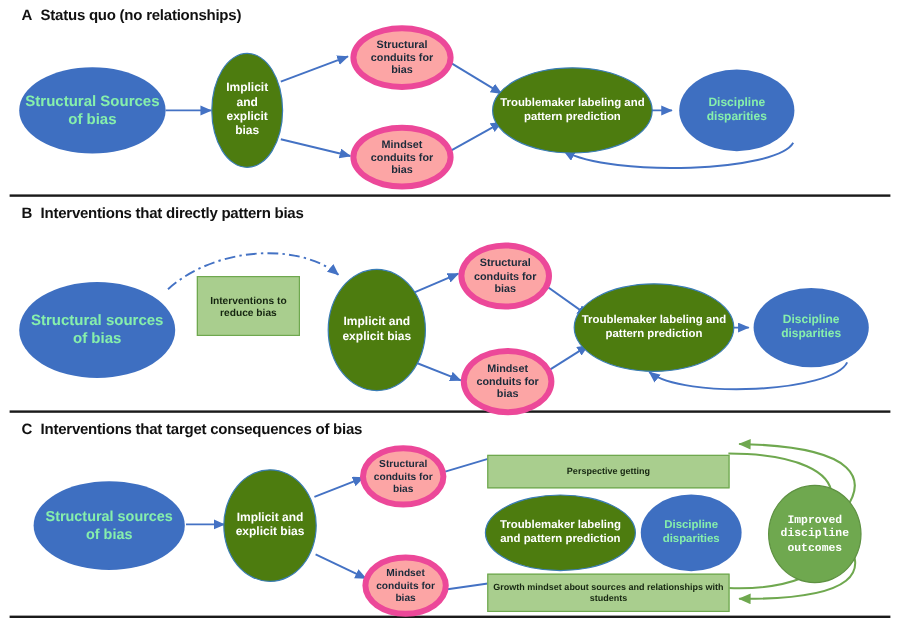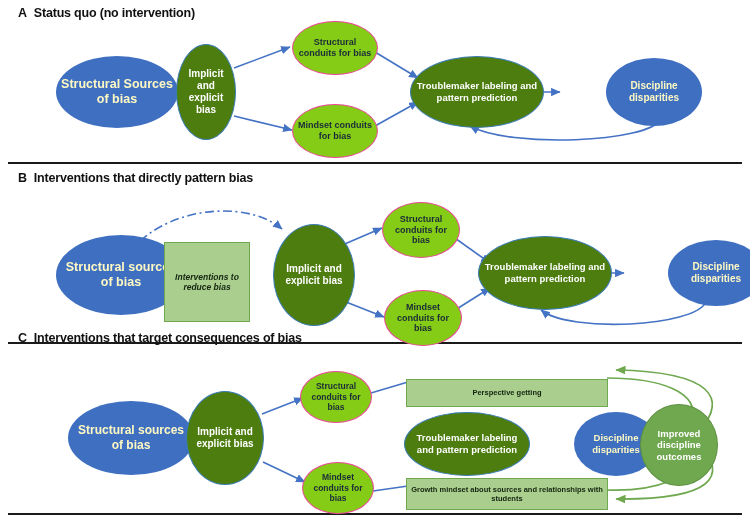--- a/index.html
+++ b/index.html
@@ -11,21 +11,21 @@
     width: 750px; height: 515px;
     font-family: "Liberation Sans", sans-serif;
     position: relative;
     overflow: hidden;
   }
   .figure { position: relative; width: 750px; height: 515px; background: #fff; }
 
   .panel { position: absolute; left: 0; width: 750px; }
   #panel-a { top: 0;   height: 163px; }
   #panel-b { top: 163px; height: 180px; }
-  #panel-c { top: 323px; height: 172px; padding-left: 12px; }
+  #panel-c { top: 343px; height: 172px; padding-left: 12px; }
 
   .divider {
     position: absolute; left: 8px; width: 734px;
     height: 0; border-top: 2px solid #1a1a1a;
   }
   #divider-ab { top: 162px; }
   #divider-bc { top: 342px; }
   #divider-bottom { top: 513px; }
 
   .panel-header {
@@ -48,25 +48,25 @@
     justify-content: center;
     text-align: center;
     line-height: 1.22;
     z-index: 3;
   }
   .node span { display: block; width: 100%; padding: 0 4px; }
 
   .ellipse { border-radius: 50%; }
 
   
-  .fill-dark   { background: #3E6FC1; color: #fef9c3; margin-left: 40px; }
+  .fill-dark   { background: #3E6FC1; color: #86efac; }
   .fill-mid    { background: #4d7c0f; color: #ffffff; border: 1px solid #3A7DB5; }
-  .fill-light  { background: #84cc16; color: #1b2b3a; border: 1px solid #ec4899; }
+  .fill-light  { background: #fca5a5; color: #1b2b3a; border: 5px solid #ec4899; }
   .fill-green-box { background: #A9CE8E; color: #152510; border: 1px solid #6FA84F; }
-  .fill-green-ell { background: #6FA84F; color: #ffffff; border: 1px solid #5E9142; }
+  .fill-green-ell { background: #6FA84F; color: #ffffff; border: 1px solid #5E9142; font-family: Liberation Mono, monospace; }
 
   svg.edges {
     position: absolute; left: 0; top: 0;
     width: 750px; height: 515px;
     z-index: 1; pointer-events: none;
     overflow: visible;
   }
 </style>
 </head>
 <body>
@@ -113,21 +113,21 @@
     <g stroke="#6FA84F" fill="none" stroke-width="1.7">
       <path d="M607,378 C660,378 700,392 692,420" marker-end="url(#arrG)"></path>
       <path d="M607,490 C657,492 695,476 691,456" marker-end="url(#arrG)"></path>
       <path d="M700,430 C726,400 716,372 616,370" marker-end="url(#arrG)"></path>
       <path d="M701,445 C727,476 714,500 616,499" marker-end="url(#arrG)"></path>
     </g>
   </svg>
 
   <section class="panel" id="panel-a">
     <div class="panel-header" style="left:18px; top:6px;">
-      <span class="panel-letter">A</span><span>Status quo (no intervention)</span>
+      <span class="panel-letter">A</span><span>Status quo (no relationships)</span>
     </div>
 
     <div class="node ellipse fill-dark" style="left:16px; top:56px; width:122px; height:72px; font-size:12.5px; font-weight:bold;">
       <span>Structural Sources of bias</span>
     </div>
 
     <div class="node ellipse fill-mid" style="left:176px; top:44px; width:60px; height:96px; font-size:10px; font-weight:bold;">
       <span>Implicit and explicit bias</span>
     </div>
 
@@ -153,21 +153,21 @@
   <section class="panel" id="panel-b">
     <div class="panel-header" style="left:18px; top:8px;">
       <span class="panel-letter">B</span><span>Interventions that directly pattern bias</span>
     </div>
   </section>
 
   <div class="node ellipse fill-dark" style="left:16px; top:235px; width:130px; height:80px; font-size:12.5px; font-weight:bold;">
     <span>Structural sources of bias</span>
   </div>
 
-  <div class="node fill-green-box" style="left:164px; top:242px; width:86px; height:80px; font-size:8.5px; font-weight:bold;font-style:italic;">
+  <div class="node fill-green-box" style="left:164px; top:230px; width:86px; height:50px; font-size:8.5px; font-weight:bold;">
     <span>Interventions to reduce bias</span>
   </div>
 
   <div class="node ellipse fill-mid" style="left:273px; top:224px; width:82px; height:102px; font-size:10px; font-weight:bold;">
     <span>Implicit and explicit bias</span>
   </div>
 
   <div class="node ellipse fill-light" style="left:382px; top:202px; width:78px; height:56px; font-size:9px; font-weight:bold;">
     <span>Structural conduits for bias</span>
   </div>

